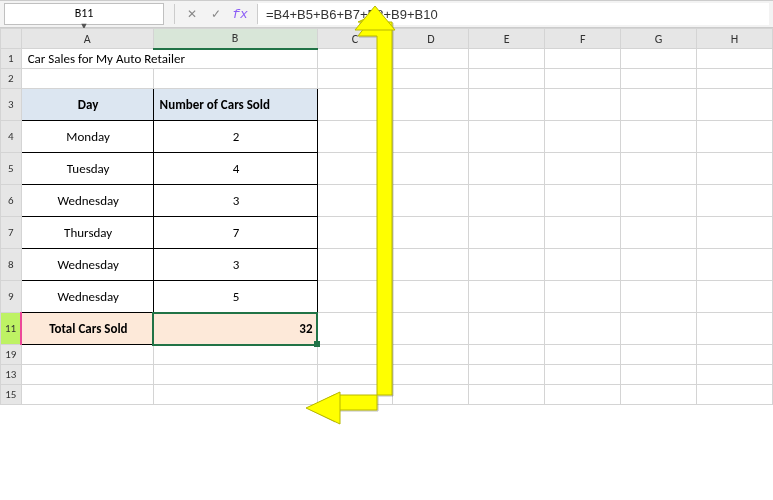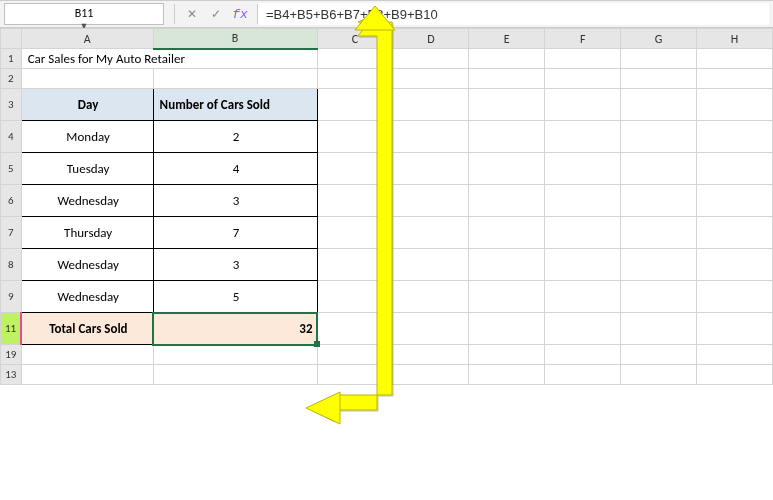--- a/index.html
+++ b/index.html
@@ -344,20 +344,31 @@
     <th class="row-head">13</th>
     <td></td>
           <td></td>
     <td></td>
           <td></td>
     <td></td>
           <td></td>
     <td></td>
           <td></td>
   </tr>
+  <tr>
+    <th class="row-head">15</th>
+    <td></td>
+          <td></td>
+    <td></td>
+          <td></td>
+    <td></td>
+          <td></td>
+    <td></td>
+          <td></td>
+  </tr>
 </tbody>
     </table>
 </div>
 
 <svg class="arrow-svg" width="773" height="500">
   <defs>
     <filter id="sh" x="-20%" y="-20%" width="140%" height="140%">
       <feDropShadow dx="1" dy="1" stdDeviation="0.5" flood-opacity="0.25"></feDropShadow>
     </filter>
   </defs>

